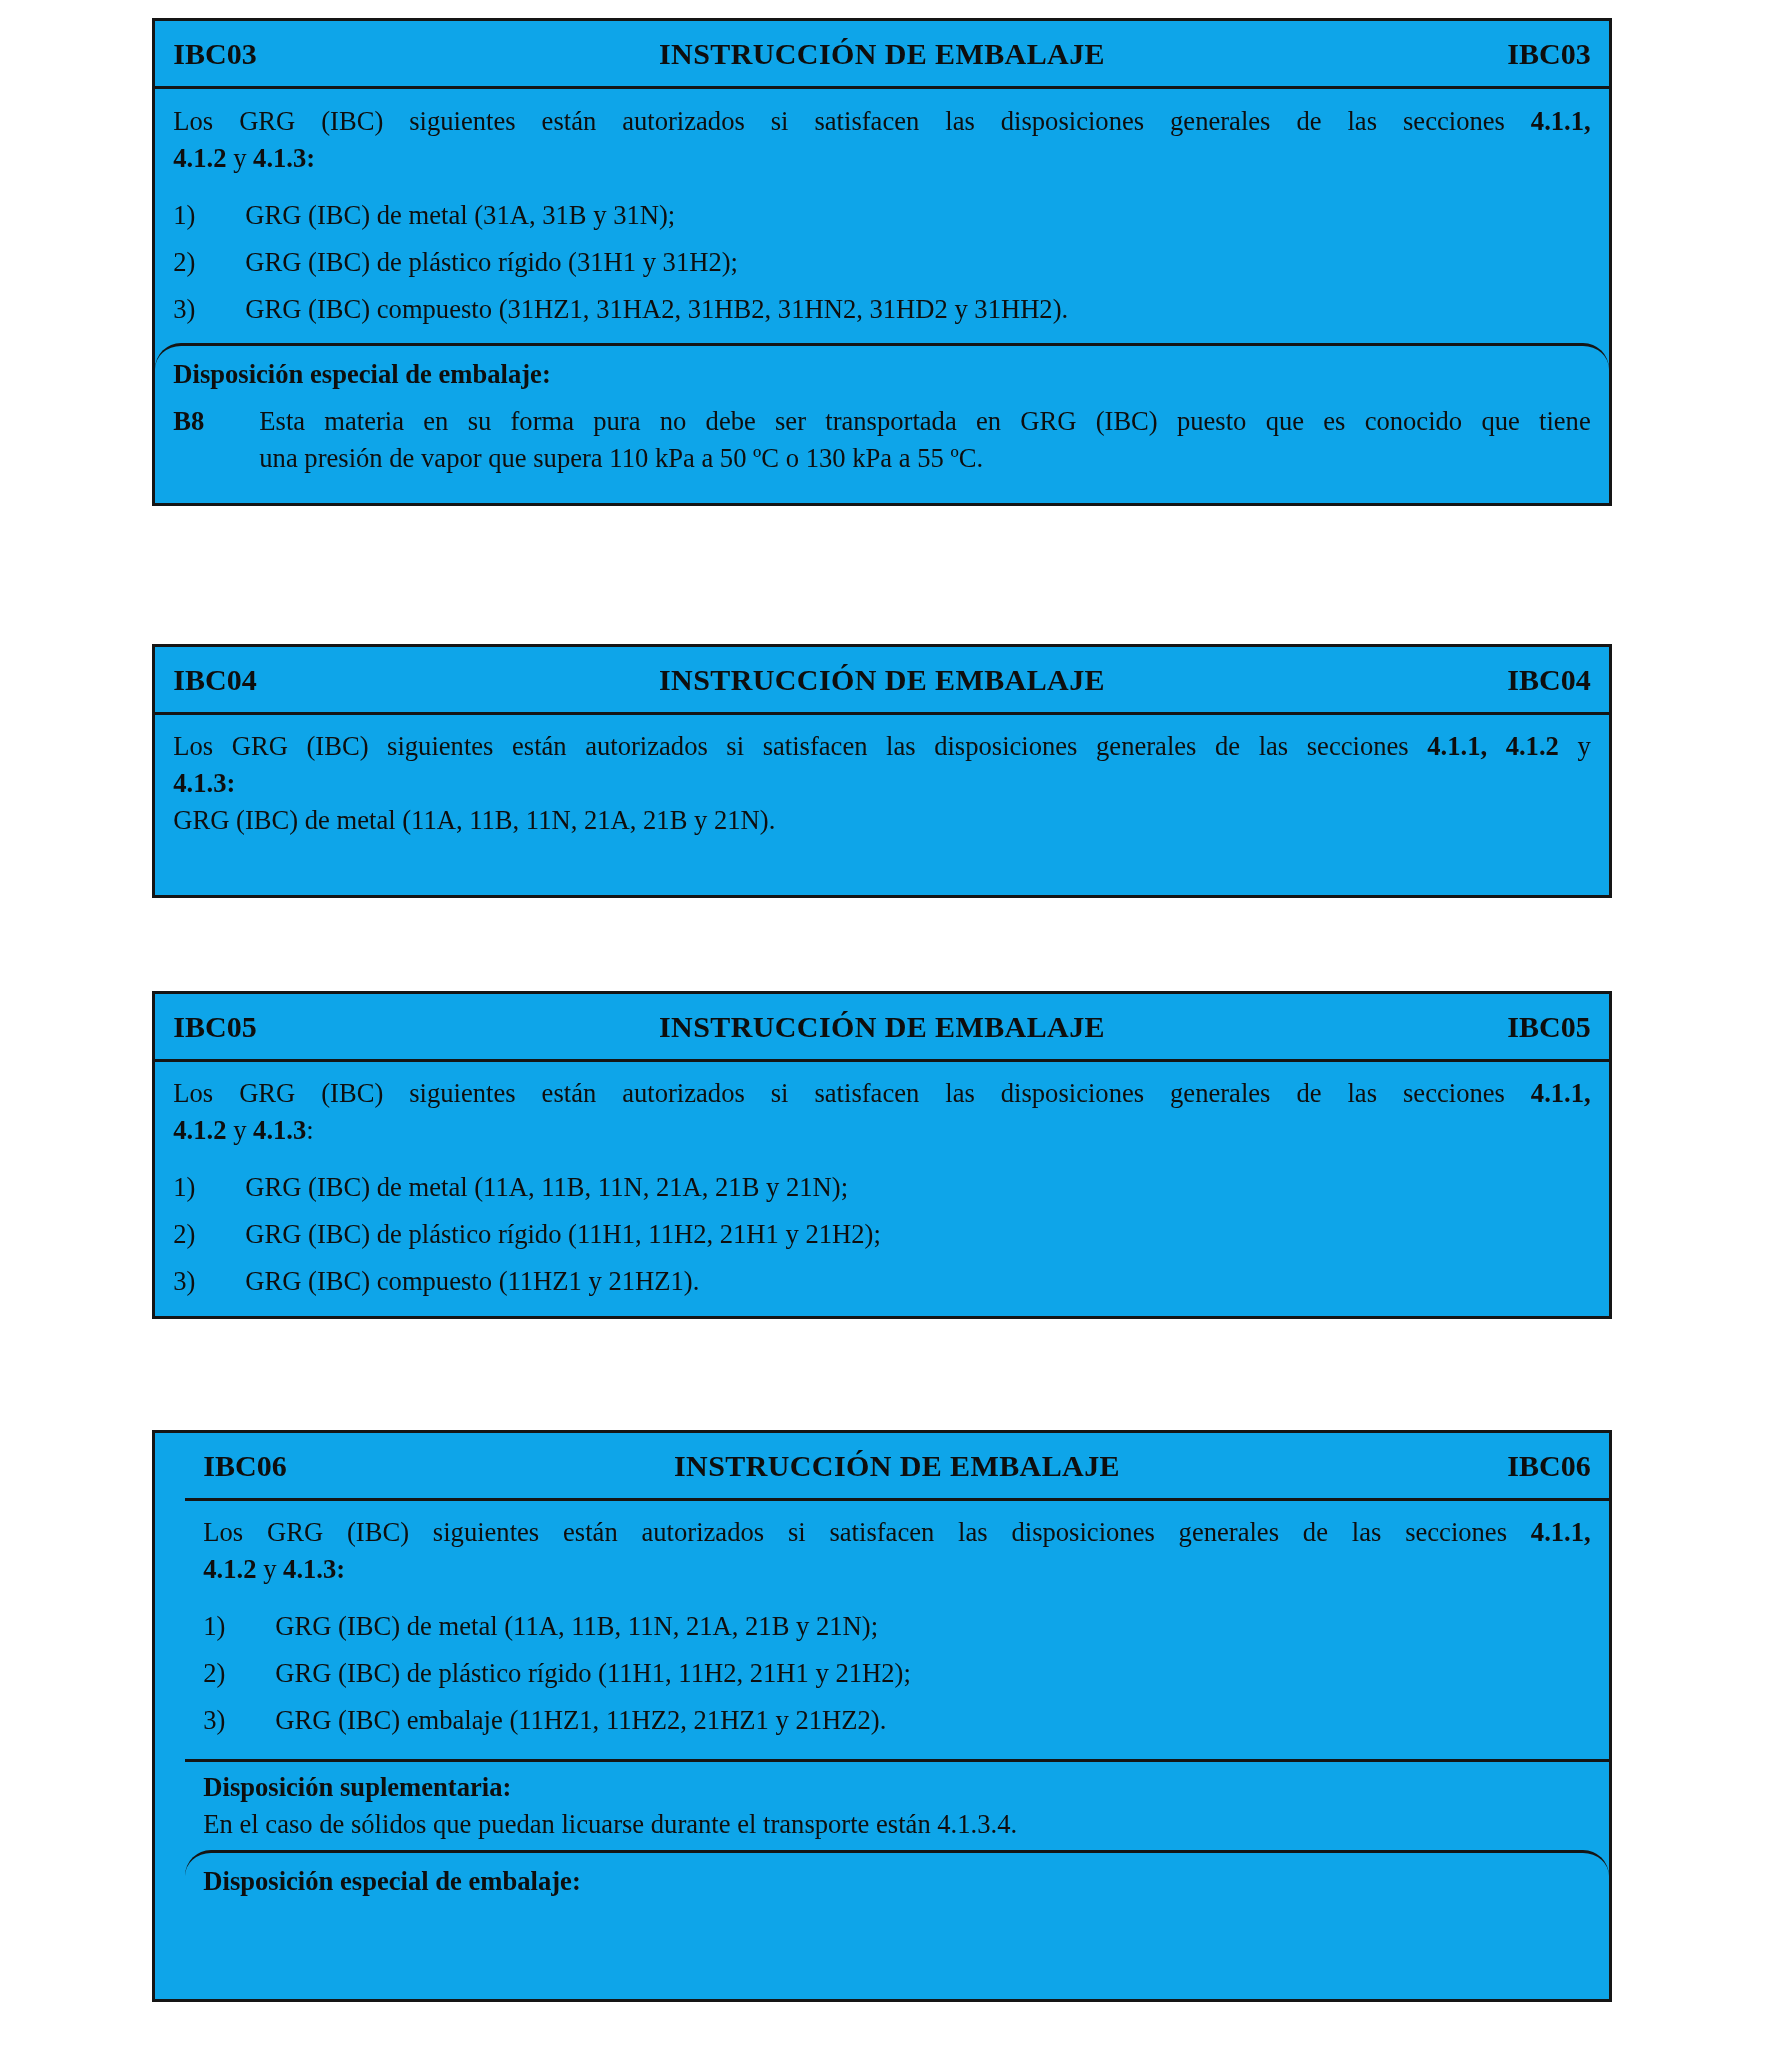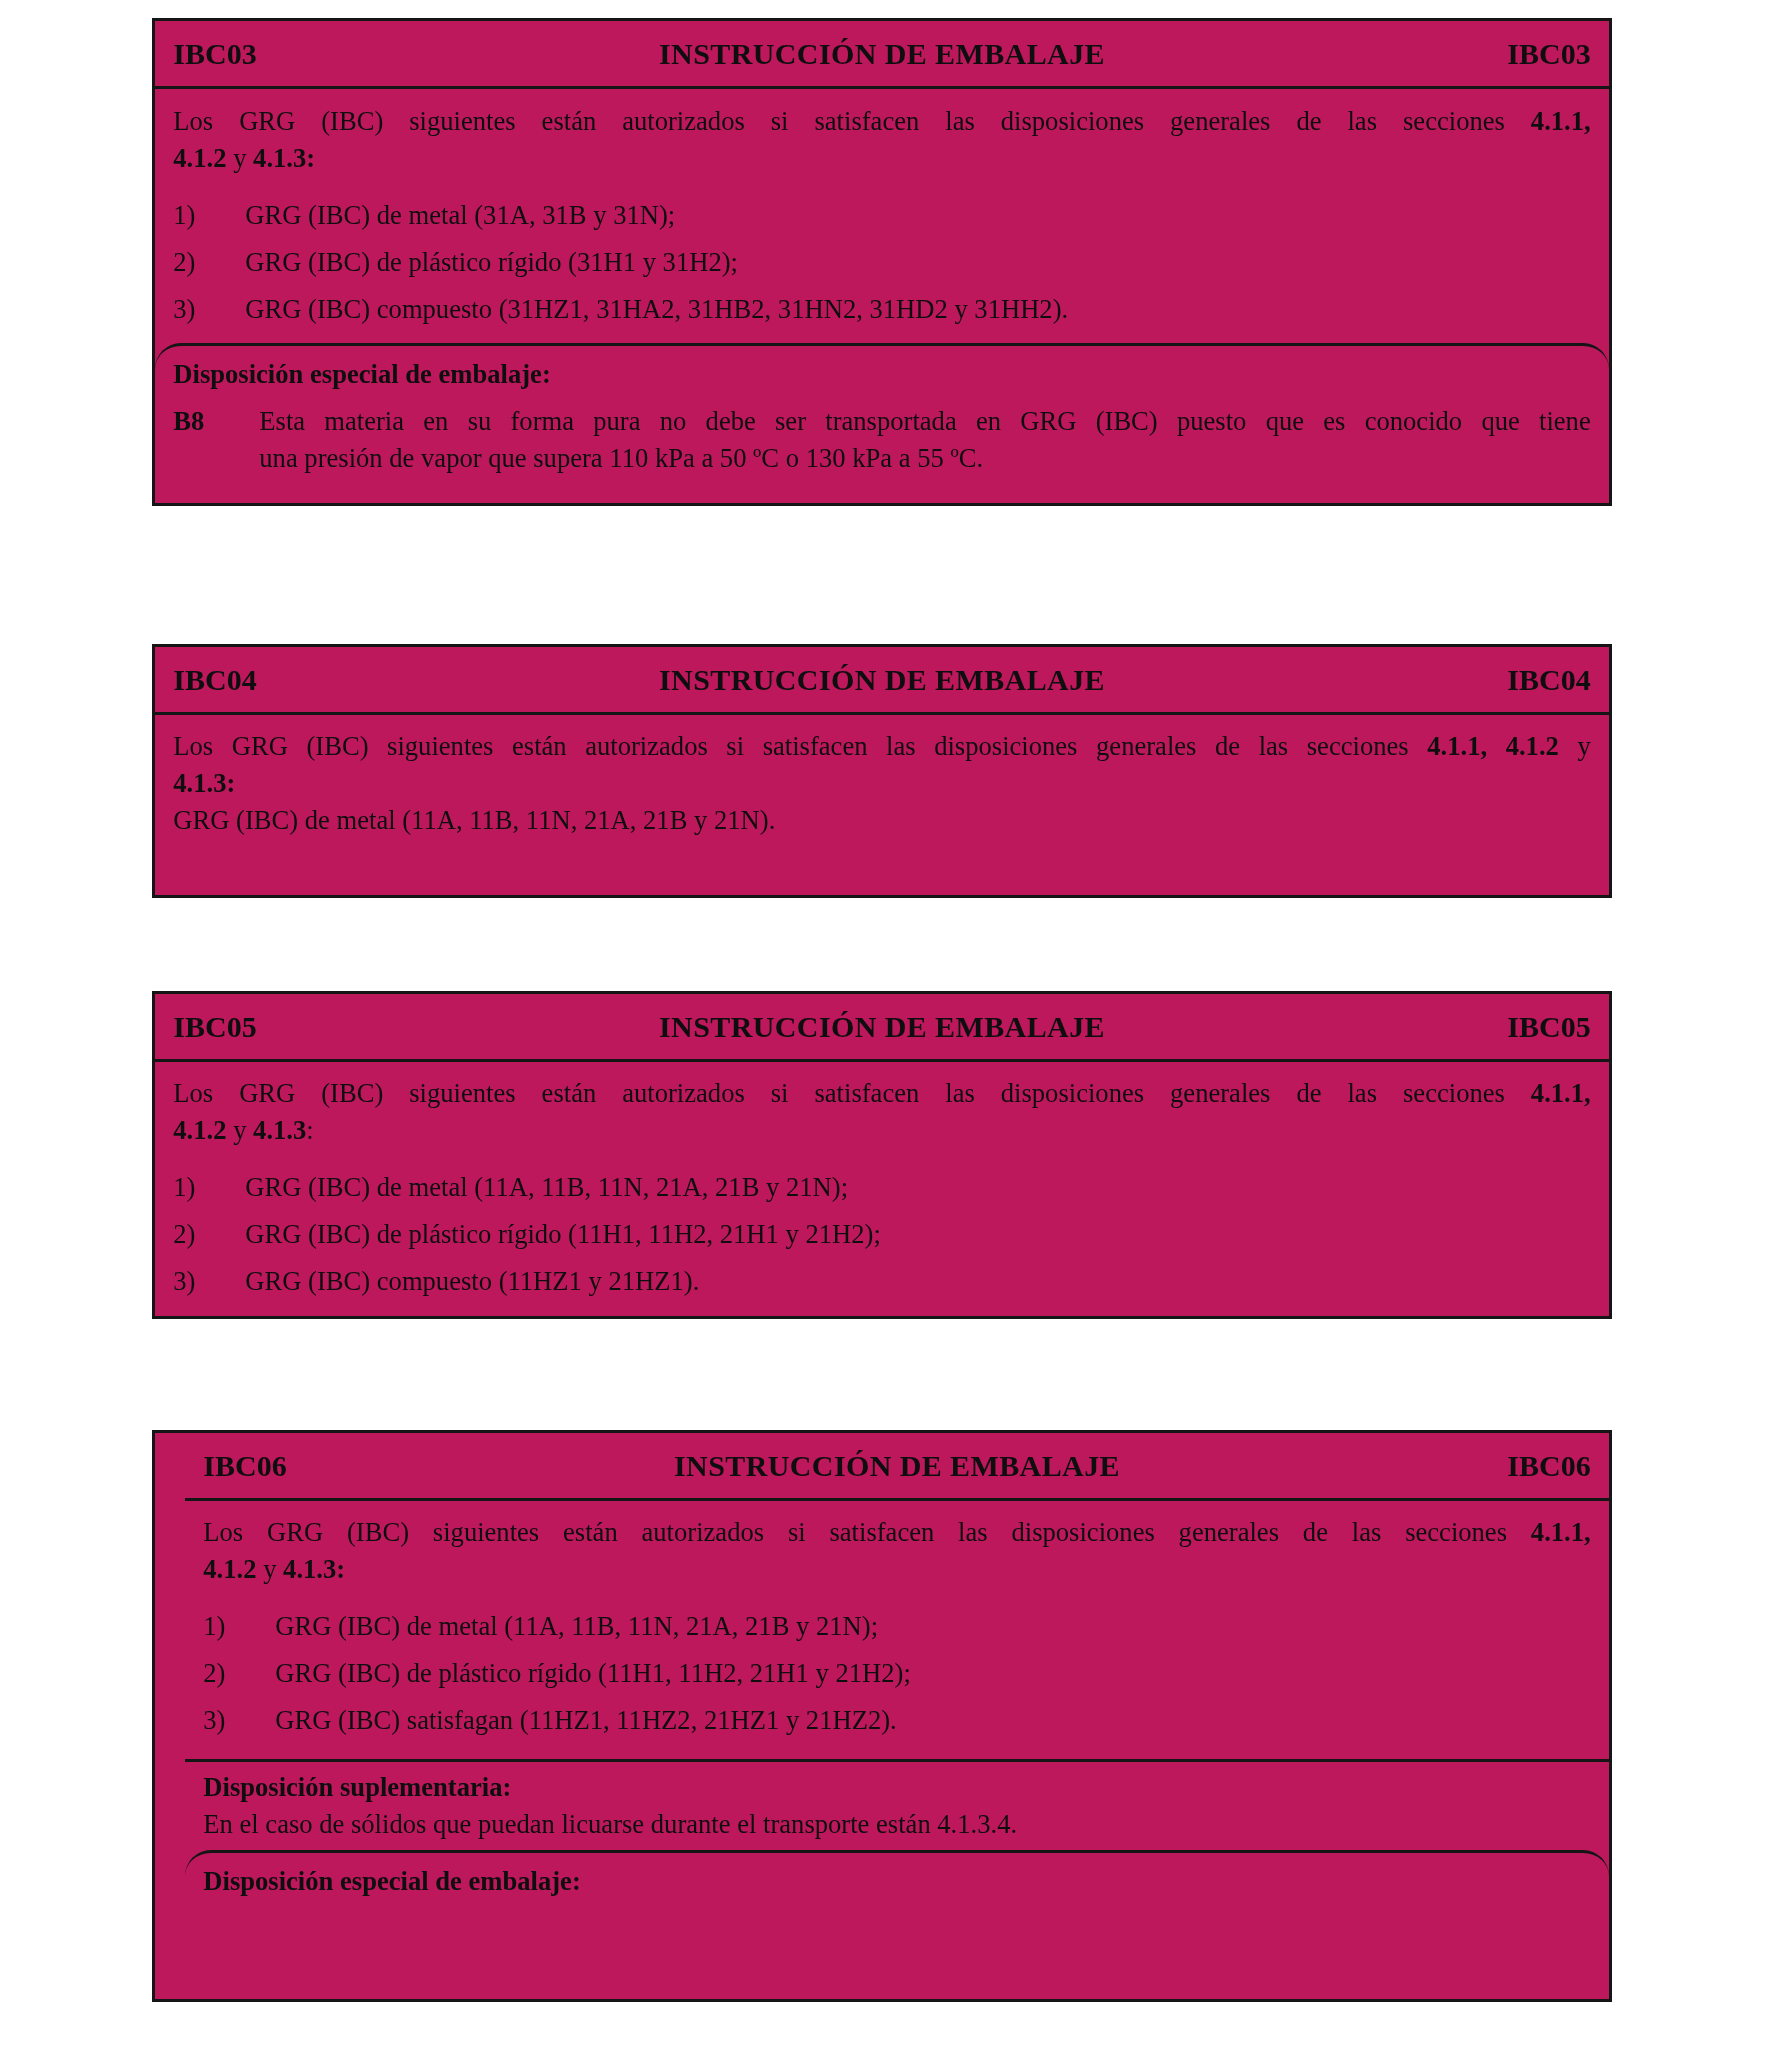--- a/index.html
+++ b/index.html
@@ -11,21 +11,21 @@
     font-family:"Liberation Serif", serif;
     color:#0e0e0e;
     overflow:hidden;
   }
   .tbl{
     position:absolute;
     left:152px;
     width:1460px;
     box-sizing:border-box;
     border:3.3px solid #151515;
-    background:#be185d;
+    background:#0ea5e9;
     display:flex;
     flex-direction:column;
     overflow:hidden;
   }
   .hdr{
     height:68px;min-height:68px;
     border-bottom:3.3px solid #151515;
     display:flex;
     align-items:center;
     padding:0 18.3px;
@@ -158,21 +158,21 @@
       <div class="item first">
         <span class="num">1)</span>
         <span class="itxt">GRG (IBC) de metal (11A, 11B, 11N, 21A, 21B y 21N);</span>
       </div>
       <div class="item">
         <span class="num">2)</span>
         <span class="itxt">GRG (IBC) de plástico rígido (11H1, 11H2, 21H1 y 21H2);</span>
       </div>
       <div class="item">
         <span class="num">3)</span>
-        <span class="itxt">GRG (IBC) satisfagan (11HZ1, 11HZ2, 21HZ1 y 21HZ2).</span>
+        <span class="itxt">GRG (IBC) embalaje (11HZ1, 11HZ2, 21HZ1 y 21HZ2).</span>
       </div>
     </div>
     <div class="cell suppl sep">
       <p class="b">Disposición suplementaria:</p>
       <p>En el caso de sólidos que puedan licuarse durante el transporte están 4.1.3.4.</p>
     </div>
     <div class="cell disp sep">
       <p class="b">Disposición especial de embalaje:</p>
     </div>
   </div>

